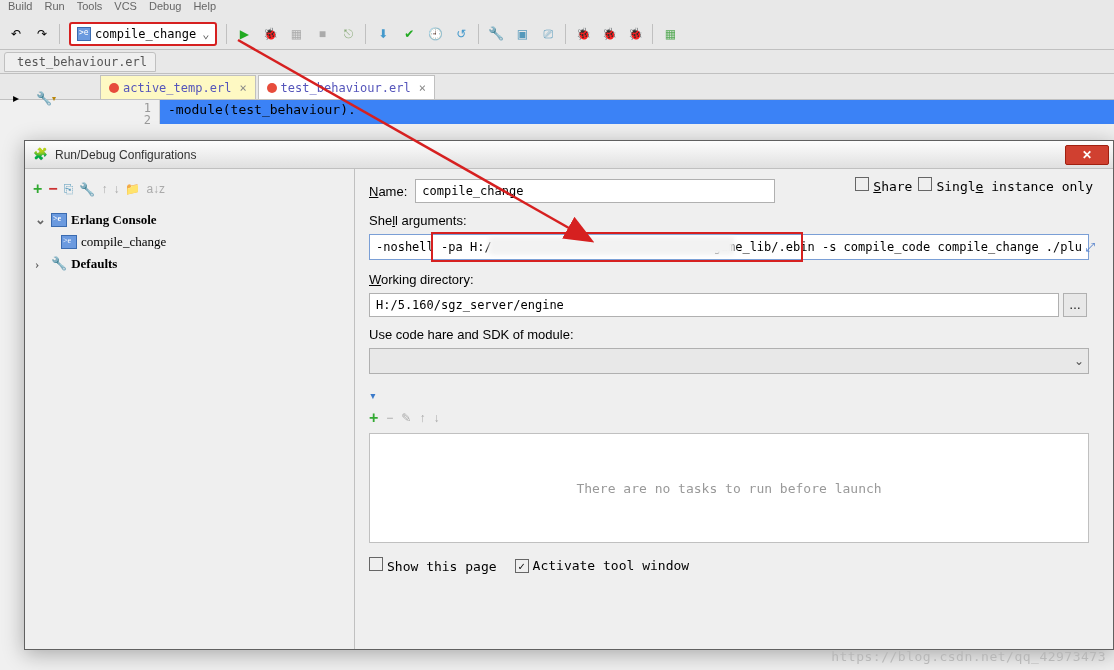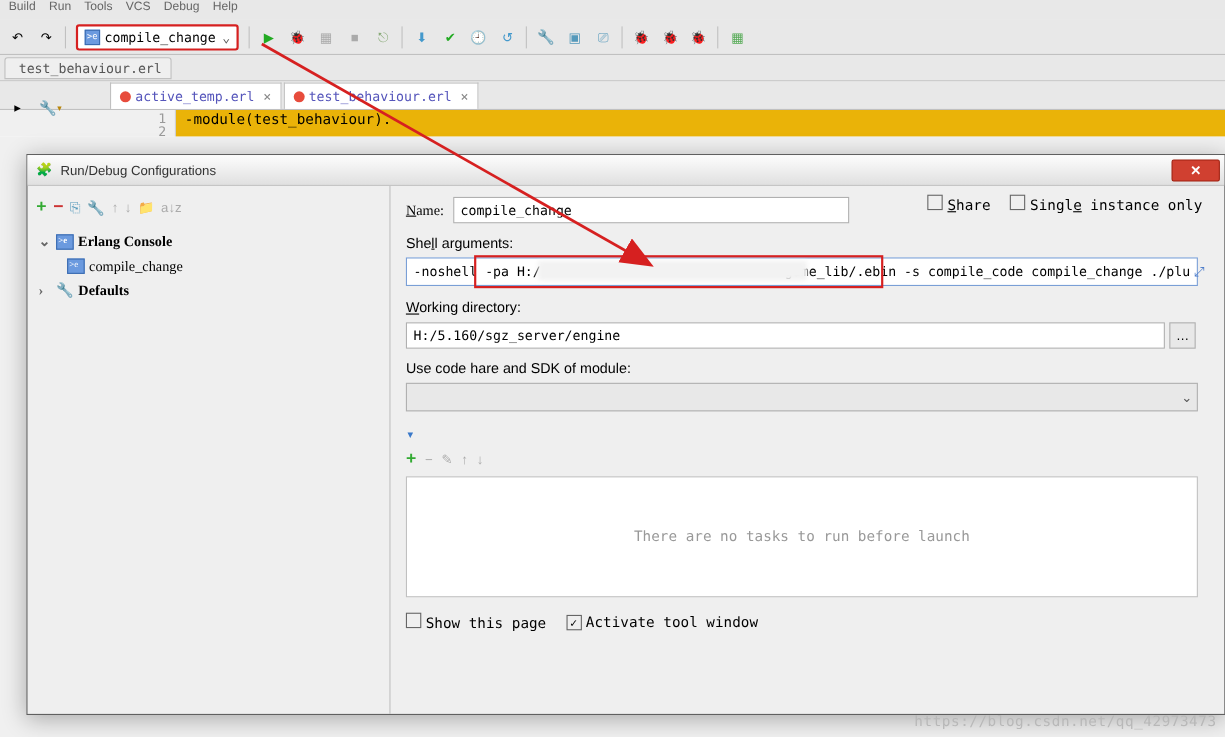--- a/index.html
+++ b/index.html
@@ -4,69 +4,69 @@
 <style>
 * { box-sizing: border-box; margin: 0; padding: 0; }
 body { font-family: "Segoe UI", Arial, sans-serif; font-size: 12px; background: #f0f0f0; width: 1114px; height: 670px; overflow: hidden; position: relative; }
 .main-toolbar { background: #e8e8e8; border-bottom: 1px solid #c0c0c0; height: 32px; display: flex; align-items: center; padding: 0 4px; gap: 2px; }
 .menu-bar { background: #e8e8e8; height: 18px; display: flex; padding: 0 8px; gap: 12px; color: #666; font-size: 11px; }
 .tb-btn { width: 24px; height: 24px; display: inline-flex; align-items: center; justify-content: center; border-radius: 3px; cursor: pointer; }
 .tb-sep { width: 1px; height: 20px; background: #c0c0c0; margin: 0 3px; }
 .run-config-dd { display: inline-flex; align-items: center; border: 2px solid #d62020; background: #fff; height: 24px; padding: 0 6px; margin: 0 4px; border-radius: 3px; font-family: monospace; }
 .run-config-dd .dd-icon { width: 14px; height: 14px; margin-right: 4px; }
 .editor-tabs { background: #e8e8e8; border-bottom: 1px solid #c0c0c0; height: 26px; display: flex; align-items: flex-end; padding-left: 30px; }
-.etab { display: flex; align-items: center; height: 24px; padding: 0 8px; border: 1px solid #c0c0c0; border-bottom: none; background: #ffffff; margin-right: 2px; font-family: monospace; font-size: 12px; gap: 4px; }
+.etab { display: flex; align-items: center; height: 24px; padding: 0 8px; border: 1px solid #c0c0c0; border-bottom: none; background: #fef9c3; margin-right: 2px; font-family: monospace; font-size: 12px; gap: 4px; }
 .etab.inactive { color: #5555bb; }
 .etab.active { background: #fff; color: #5555bb; }
 .etab .circ { width: 10px; height: 10px; border-radius: 50%; background: #e74c3c; display: inline-block; }
 .etab .close { color: #888; margin-left: 4px; cursor: pointer; }
 .file-tab-row { background: #e8e8e8; height: 24px; display: flex; align-items: center; border-bottom: 1px solid #c0c0c0; padding-left: 4px; }
 .file-tab { display: flex; align-items: center; height: 20px; padding: 0 8px; border: 1px solid #c0c0c0; border-radius: 3px 3px 0 0; background: #efefef; font-family: monospace; font-size: 12px; color: #555; gap: 4px; }
 .gutter-editor { display: flex; background: #fff; height: 24px; }
 .gutter { width: 160px; background: #f0f0f0; border-right: 1px solid #d0d0d0; text-align: right; padding-right: 8px; font-family: monospace; color: #999; font-size: 12px; line-height: 12px; padding-top: 2px; }
-.code { flex: 1; background: #eab308; font-family: monospace; font-size: 13px; padding: 2px 8px; color: #000; }
+.code { flex: 1; background: #3b82f6; font-family: monospace; font-size: 13px; padding: 2px 8px; color: #000; }
 .dialog { position: absolute; left: 24px; top: 140px; width: 1090px; height: 510px; background: #efefef; border: 1px solid #606060; box-shadow: 0 4px 20px rgba(0,0,0,0.3); }
 .dlg-title { background: linear-gradient(#fdfdfd,#e0e0e0); height: 28px; display: flex; align-items: center; padding: 0 0 0 8px; border-bottom: 1px solid #c0c0c0; }
 .dlg-title .t-icon { width: 16px; height: 16px; margin-right: 6px; }
 .dlg-title .t-text { flex: 1; font-size: 12px; color: #333; }
 .dlg-title .t-close { width: 44px; height: 20px; background: #d04030; color: #fff; text-align: center; line-height: 18px; font-weight: bold; border-radius: 2px; margin-right: 4px; cursor: pointer; border: 1px solid #a02010; }
 .dlg-body { display: flex; height: calc(100% - 28px); }
 .dlg-left { width: 330px; border-right: 1px solid #c0c0c0; padding: 8px; }
 .left-tb { display: flex; align-items: center; gap: 6px; height: 24px; margin-bottom: 8px; }
 .plus { color: #3a3; font-weight: bold; font-size: 16px; }
 .minus { color: #c33; font-weight: bold; font-size: 16px; }
 .tree { font-family: "Segoe UI"; font-size: 13px; }
 .tree-row { display: flex; align-items: center; height: 22px; gap: 4px; padding-left: 2px; }
 .tree-row.child { padding-left: 28px; }
 .tree-row.bold { font-weight: bold; }
 .tree-row .exp { width: 12px; color: #666; }
 .dlg-right { flex: 1; padding: 10px 14px; overflow: hidden; }
 .form-row { display: flex; align-items: center; margin-bottom: 10px; }
-.form-row label { font-family: Liberation Serif, serif; font-size: 13px; margin-right: 8px; }
+.form-row label { font-family: Liberation Sans, sans-serif; font-size: 13px; margin-right: 8px; }
 .form-row label .u { text-decoration: underline; }
 .txt { border: 1px solid #b0b0b0; background: #fff; height: 24px; padding: 0 6px; font-family: monospace; font-size: 12px; }
 .txt.name { width: 360px; }
 .shell-box { position: relative; }
 .shell-input { width: 720px; height: 26px; border: 1px solid #7a9fd6; background: #fff; font-family: monospace; font-size: 12px; padding: 0 6px; display: flex; align-items: center; overflow: hidden; white-space: nowrap; }
 .shell-red { position: absolute; left: 62px; top: -2px; width: 372px; height: 30px; border: 2px solid #d62020; pointer-events: none; }
 .shell-mask { position: absolute; left: 120px; top: 3px; width: 245px; height: 18px; background: #f2f2f2; filter: blur(2px); border-radius: 2px; }
 .wd-input { width: 690px; }
 .dots-btn { width: 24px; height: 24px; border: 1px solid #b0b0b0; background: #e8e8e8; margin-left: 4px; text-align: center; line-height: 22px; cursor: pointer; }
 .combo { width: 720px; height: 26px; border: 1px solid #b0b0b0; background: #e8e8e8; display: flex; align-items: center; justify-content: flex-end; padding-right: 4px; }
 .combo .chev { color: #555; }
 .section-label { font-family: Liberation Sans, sans-serif; font-size: 13px; margin: 6px 0; }
 .before-row { display: flex; align-items: center; gap: 6px; font-family: monospace; font-size: 13px; margin-top: 14px; }
 .before-row .tri { color: #3a79c9; }
 .mini-tb { display: flex; align-items: center; gap: 8px; margin: 6px 0; }
 .mini-tb .mb { color: #aaa; cursor: pointer; }
 .mini-tb .mb.plus { color: #3a3; }
 .tasks-box { width: 720px; height: 110px; border: 1px solid #c0c0c0; background: #fff; display: flex; align-items: center; justify-content: center; color: #999; font-family: monospace; font-size: 13px; }
 .checks-row { display: flex; align-items: center; gap: 18px; margin-top: 14px; font-family: monospace; font-size: 13px; }
 .chk { width: 14px; height: 14px; border: 1px solid #666; display: inline-flex; align-items: center; justify-content: center; margin-right: 4px; font-size: 11px; }
-.right-top-checks { position: absolute; right: 20px; top: 8px; display: flex; gap: 18px; font-family: monospace; font-size: 13px; }
+.right-top-checks { position: absolute; right: 20px; top: 8px; display: flex; gap: 6px; font-family: monospace; font-size: 13px; }
 .watermark { position: absolute; right: 8px; bottom: 6px; color: #b8b8b8; font-family: monospace; font-size: 13px; letter-spacing: 0.5px; }
 svg.arrow { position: absolute; left: 0; top: 0; pointer-events: none; }
 .console-ico { width:16px; height:14px; background:#6b9adf; border:1px solid #3a6bb0; position:relative; }
 .console-ico::before { content:">e"; color:#fff; font-size:8px; position:absolute; left:1px; top:0; }
 .wrench { color:#b8860b; font-size:13px; }
 .tool-icons-left { position:absolute; left:4px; top:86px; display:flex; gap:6px; }
 </style>
 </head>
 <body>
 

